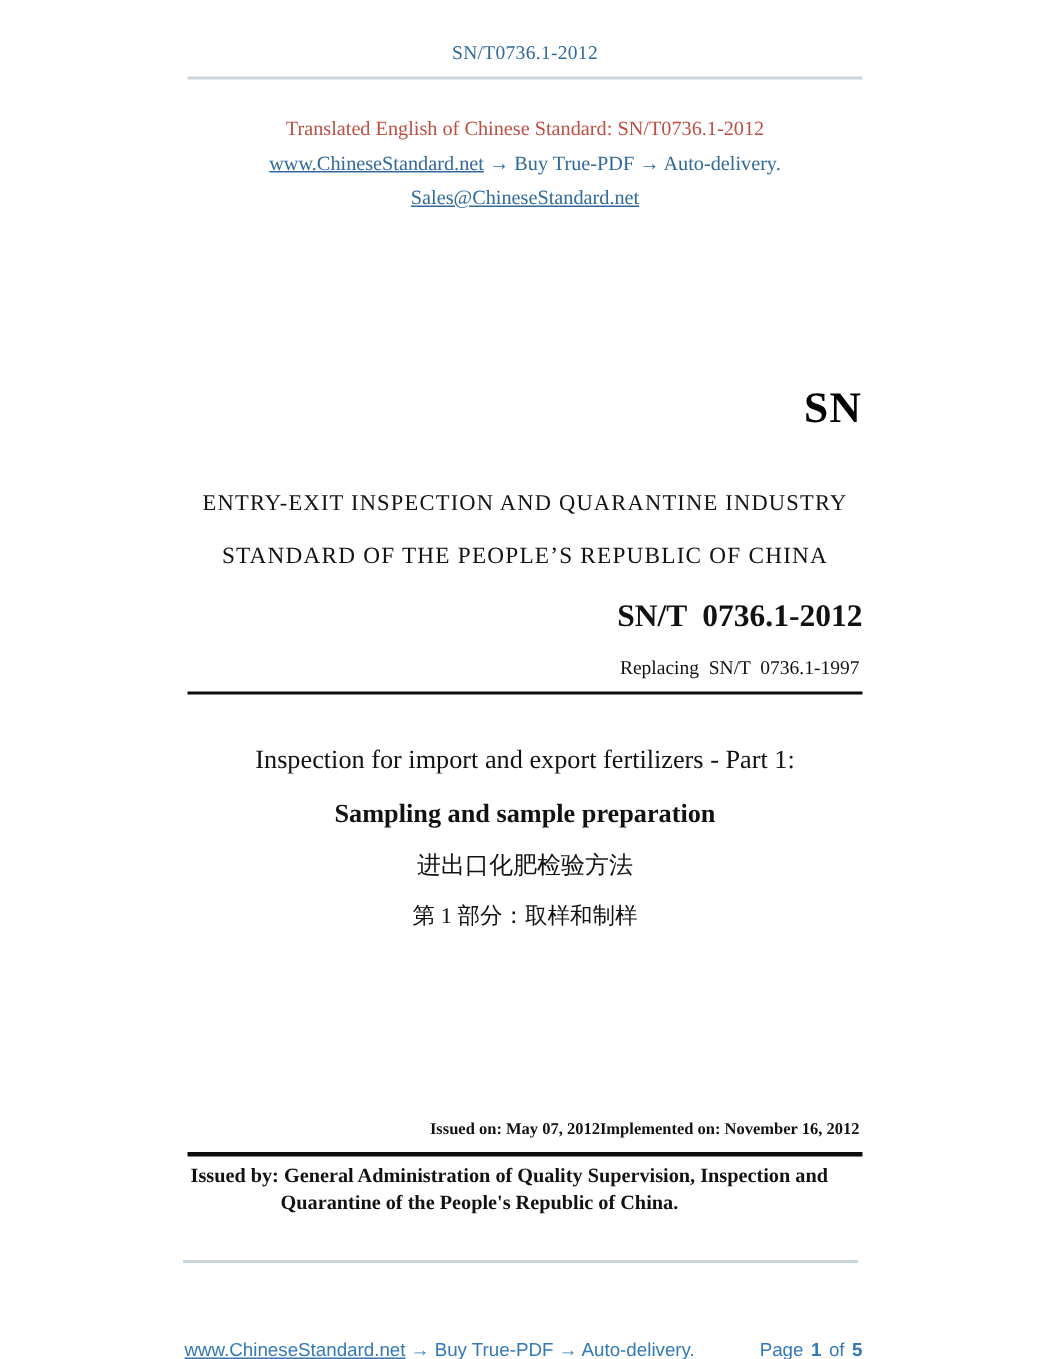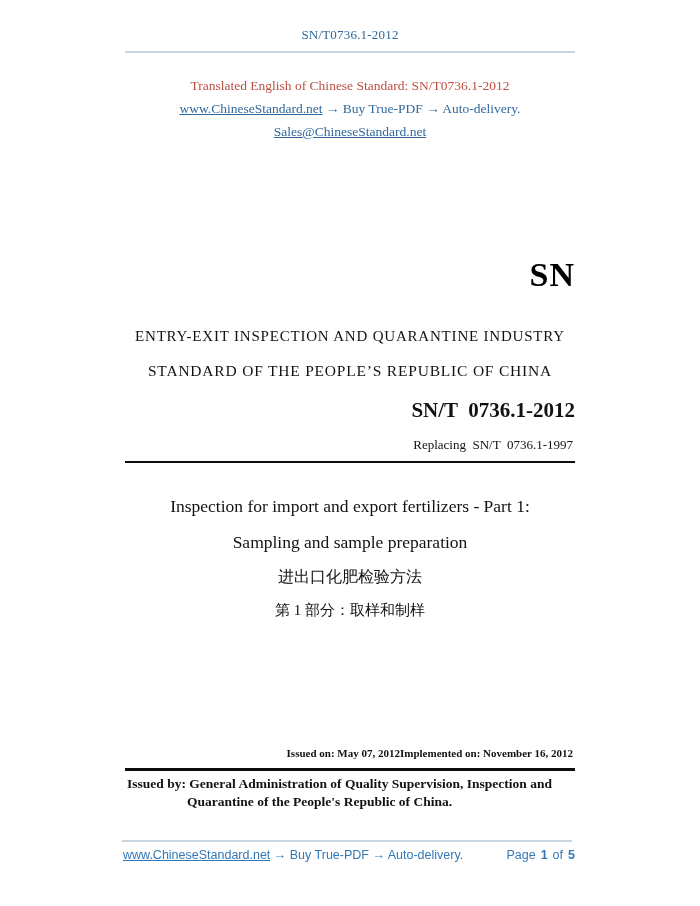--- a/index.html
+++ b/index.html
@@ -32,46 +32,46 @@
   .rule-thick{height:3px;background:#0d0d0d;}
   .head-rule{top:51px;}
 
   
   .translated{top:78px;font-size:13.5px;color:var(--red);}
   .promo{top:101px;font-size:13.5px;color:var(--blue);}
   .promo a,.sales a,.f-link{color:inherit;text-decoration:underline;cursor:pointer;}
   .sales{top:124px;font-size:13.5px;color:var(--blue);}
 
   
-  .logo{position:absolute;top:256px;right:125px;font-size:34px;font-weight:bold;letter-spacing:1px;color:#000;}
+  .logo{position:absolute;top:256px;right:125px;font-size:29px;font-weight:bold;letter-spacing:1px;color:#000;}
 
   
   .org1{top:328px;font-size:15px;letter-spacing:.8px;}
   .org2{top:362px;font-size:15.5px;letter-spacing:.8px;}
   .code{position:absolute;top:398px;right:125px;font-size:21px;font-weight:bold;}
   .replacing{position:absolute;top:437px;right:127px;font-size:13px;}
   .mid-rule{top:461px;}
 
   
   .t-en1{top:496px;font-size:17.5px;font-weight:normal;}
-  .t-en2{top:532px;font-size:17.5px;font-weight:normal;}
+  .t-en2{top:532px;font-size:17.5px;font-weight:bold;}
   .t-zh1{top:567px;font-size:16px;}
   .t-zh2{top:601px;font-size:15px;}
 
   
   .dates{position:absolute;top:747px;left:129px;right:127px;display:flex;justify-content:flex-end;font-size:11px;font-weight:bold;}
   .dates-rule{top:768px;}
   .issuer1{position:absolute;top:776px;left:127px;font-size:13.5px;font-weight:bold;}
   .issuer2{position:absolute;top:794px;left:187px;font-size:13.5px;font-weight:bold;}
 
   
   .foot-rule{top:840px;left:122px;height:1.5px;}
   .footer{position:absolute;top:848px;left:123px;right:125px;display:flex;justify-content:space-between;align-items:baseline;
           font-family:"Liberation Sans", sans-serif;font-size:12.5px;color:var(--footer-blue);}
-  .page-num{display:flex;gap:5px;}
+  .page-num{display:flex;gap:5px;margin-top:45px;}
   .page-num .num{font-weight:bold;}
 </style>
 </head>
 <body>
 
 <div class="page">
 
   <div class="abs center run-head">SN/T0736.1-2012</div>
   <div class="rule rule-light head-rule"></div>
 

